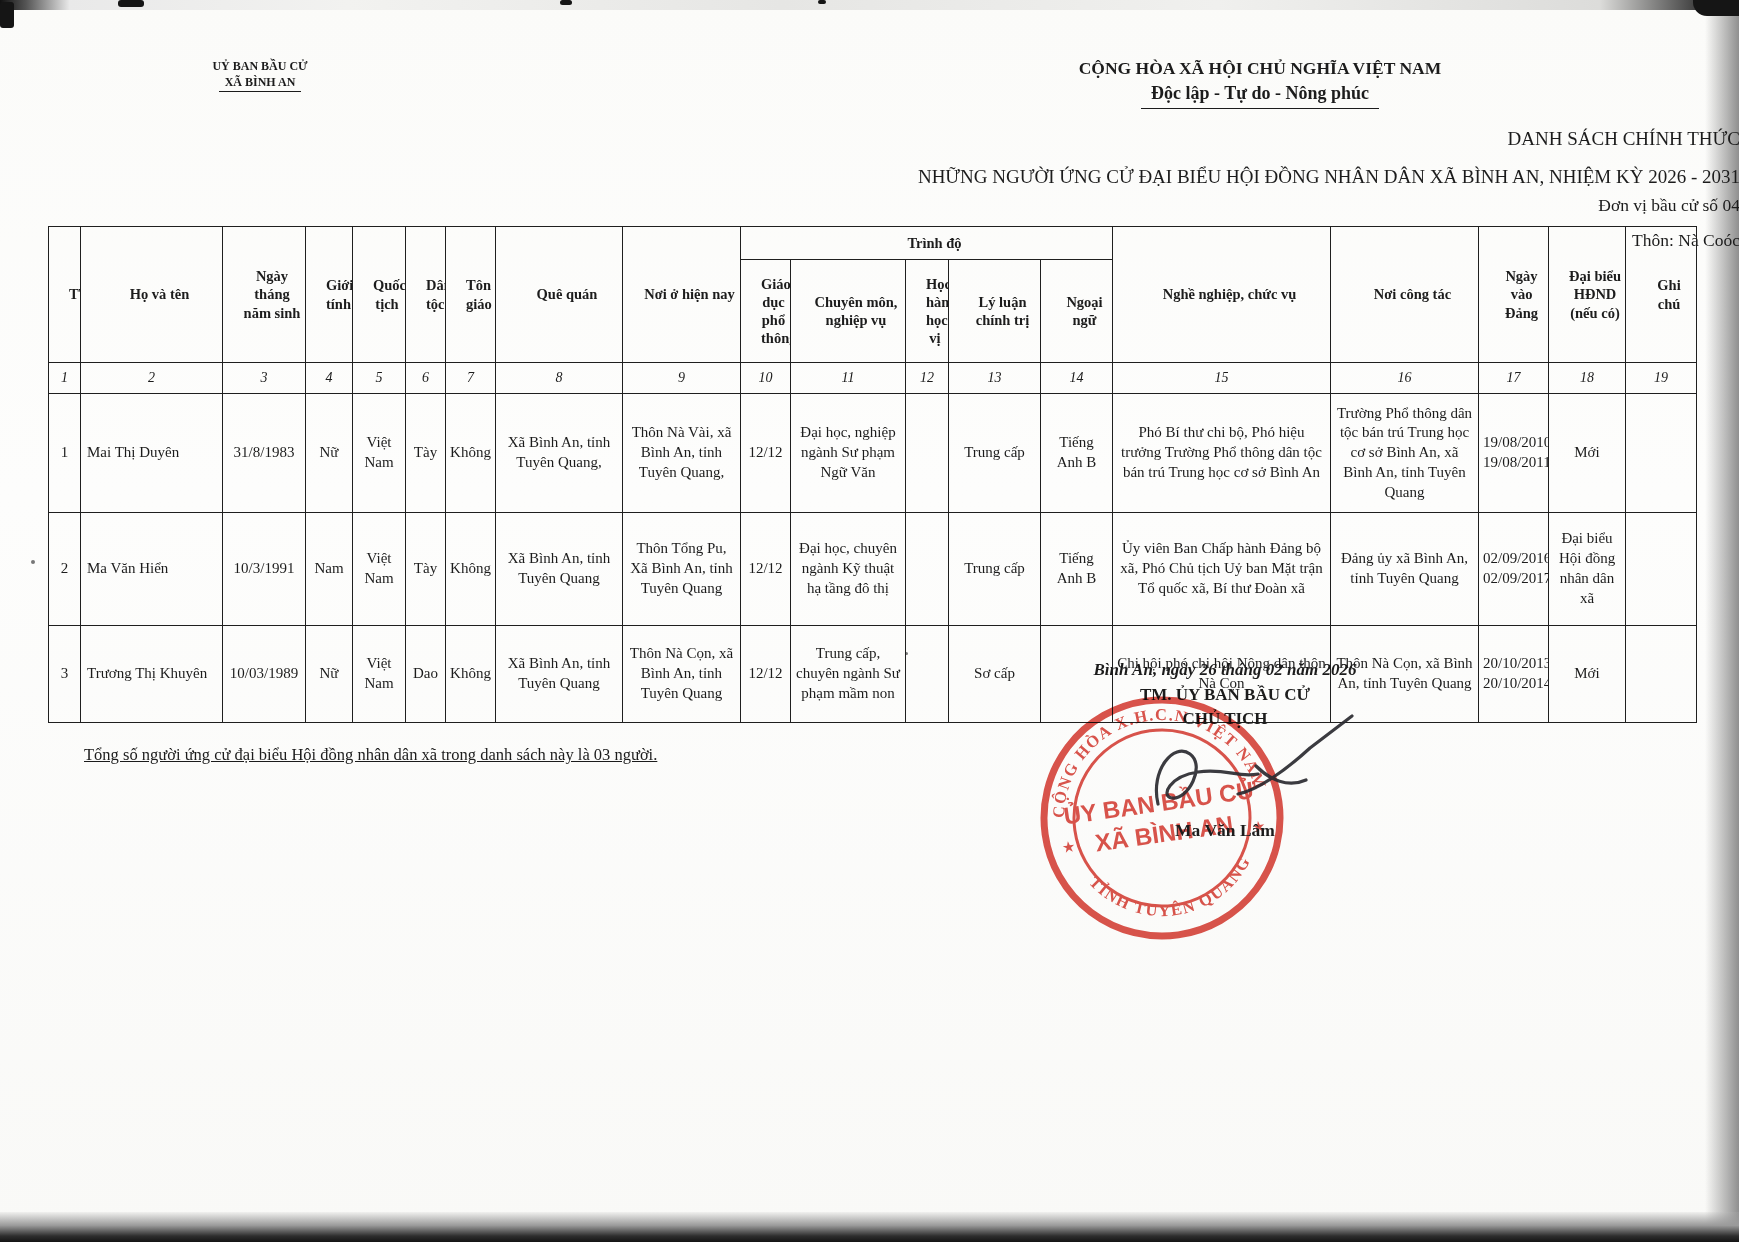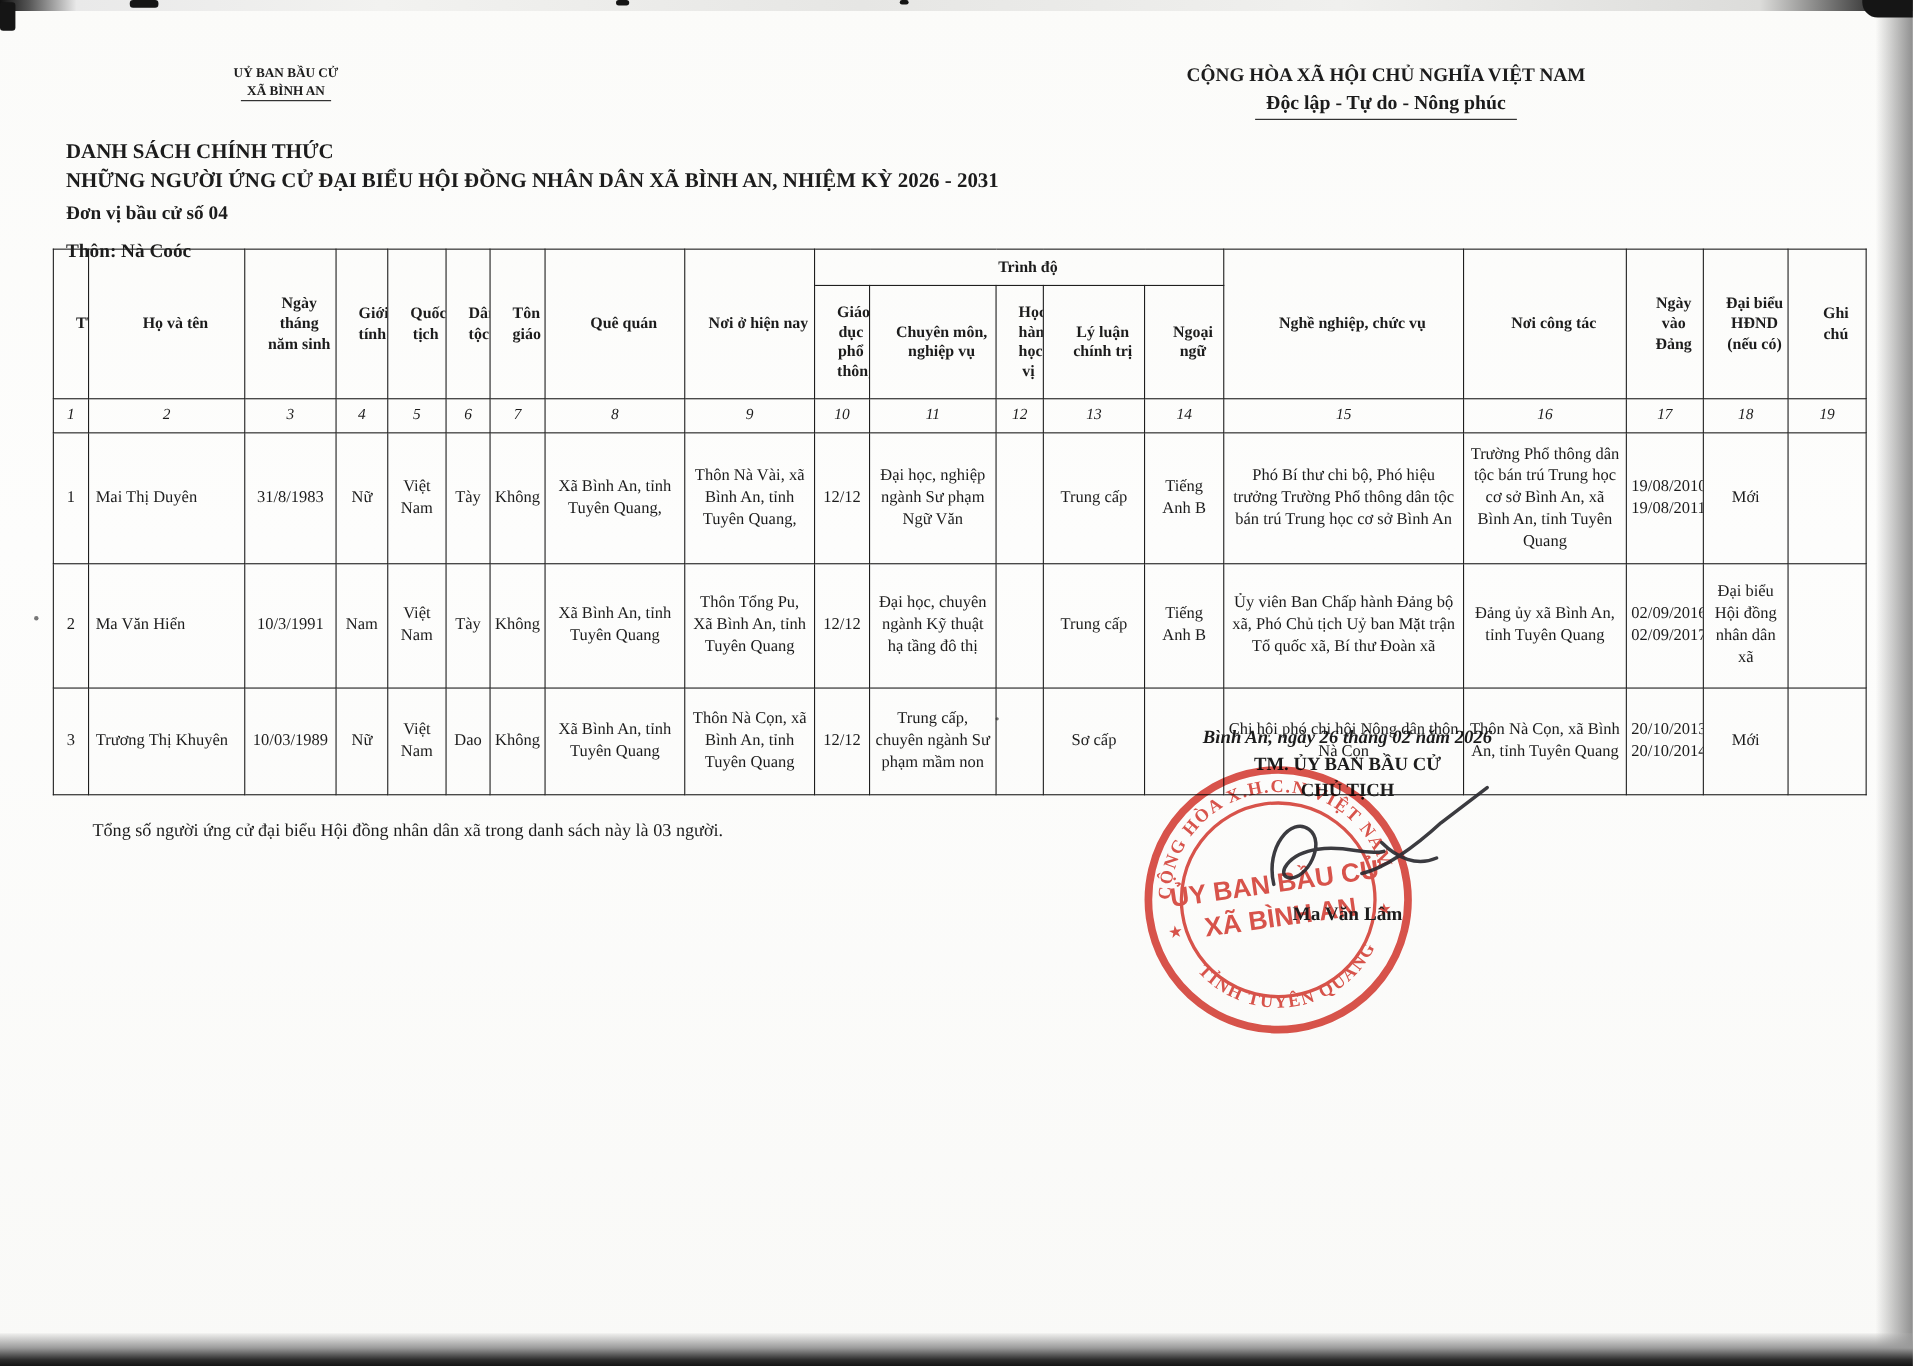--- a/index.html
+++ b/index.html
@@ -28,42 +28,42 @@
   .s1{left:31px;top:560px;}
   .s2{left:905px;top:652px;width:3px;height:3px;}
 
   
   .hdr-left{position:absolute;left:150px;top:58px;width:220px;text-align:center;font-weight:bold;font-size:12px;line-height:1.35;}
   .hdr-left .u{display:inline-block;border-bottom:1.6px solid #1c1c1c;padding:0 6px 1px 6px;}
   .hdr-right{position:absolute;left:980px;top:56px;width:560px;text-align:center;font-weight:bold;font-size:17.5px;line-height:1.4;}
   .hdr-right .u{display:inline-block;border-bottom:1.8px solid #1c1c1c;padding:0 10px 2px 10px;font-size:18px;}
 
   
-  .titles{position:absolute;left:60px;top:128px;width:1680px;text-align:left;font-weight:bold;}
+  .titles{position:absolute;left:60px;top:128px;width:1680px;text-align:right;font-weight:normal;}
   .t1{font-size:19px;}
-  .t2{font-size:19px;margin-top:4px;}
+  .t2{font-size:19px;margin-top:16px;}
   .t3{font-size:17.5px;margin-top:7px;}
   .t4{font-size:17.5px;margin-top:14px;}
 
   
   .tablewrap{position:absolute;left:48px;top:226px;}
   table{border-collapse:collapse;table-layout:fixed;width:1648px;font-size:15px;}
   th,td{border:1.6px solid #1f1f1f;padding:2px 4px;text-align:center;vertical-align:middle;overflow:hidden;}
   th{font-weight:bold;line-height:1.25;font-size:14.5px;padding-left:20px;}
   thead tr.grp th.grp-label{height:28px;}
   thead tr.sub th{height:98px;}
   td{white-space:pre-line;line-height:1.32;}
   tr[data-name="column-number-row"] td{font-style:italic;font-size:14px;height:26px;white-space:nowrap;}
   tr.row1 td{height:114px;}
   tr.row2 td{height:108px;}
   tr.row3 td{height:92px;}
   tr.datarow td:nth-child(2){text-align:left;padding-left:6px;}
 
   
-  .summary{position:absolute;left:84px;top:738px;font-size:16.5px;line-height:2.0;}
+  .summary{position:absolute;left:84px;top:738px;font-size:16.5px;line-height:2.0;text-decoration:underline;}
   .signblock{position:absolute;left:1010px;top:660px;width:430px;text-align:center;}
   .sign-date{font-size:17px;font-weight:bold;font-style:italic;}
   .sign-org{font-size:17px;font-weight:bold;margin-top:5px;}
   .sign-role{font-size:17px;font-weight:bold;margin-top:4px;}
   .sign-name{position:absolute;left:1110px;top:820px;width:230px;text-align:center;font-weight:bold;font-size:17.5px;}
 
   .stamp{position:absolute;left:1036px;top:692px;width:252px;height:252px;transform:rotate(-8deg);opacity:.92;mix-blend-mode:multiply;}
   .signature{position:absolute;left:1140px;top:708px;width:230px;height:140px;}
 </style>
 </head>

